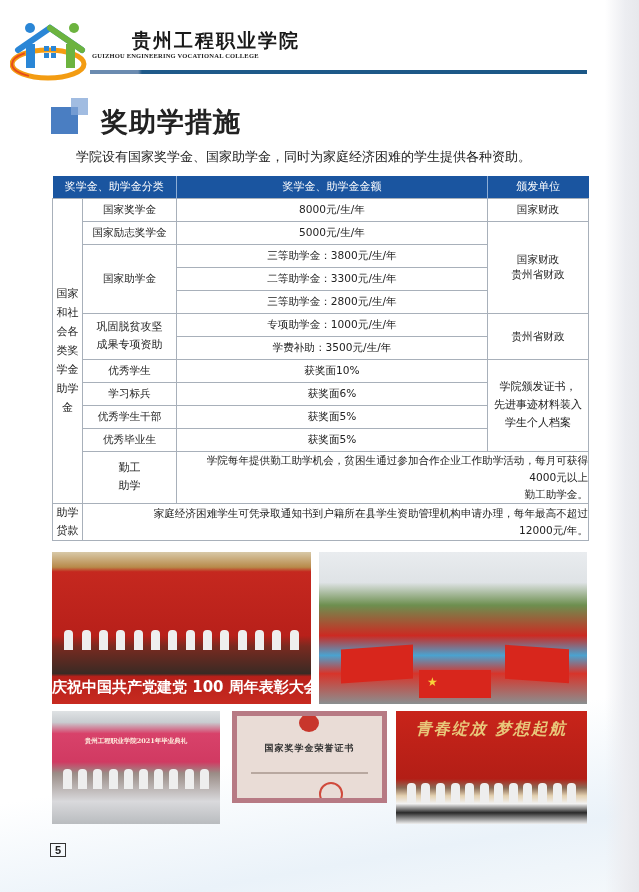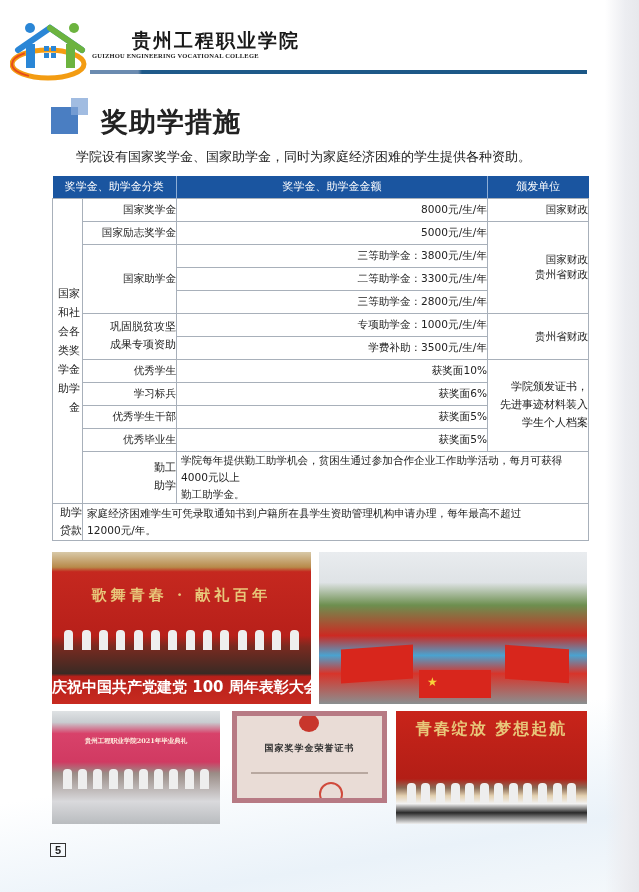--- a/index.html
+++ b/index.html
@@ -43,25 +43,25 @@
     position: absolute; left: 52px; top: 176px; width: 536px;
     border-collapse: collapse; font-size: 10.6px; color: #222;
     table-layout: fixed;
   }
   table.aid th {
     background: #1a55a0; color: #fff; font-weight: normal; height: 22px;
     border-right: 1px solid #8eaed6; font-size: 11px;
   }
   table.aid th:last-child { border-right: none; }
   table.aid td {
-    border: 1px solid #a8b0ba; height: 23px; text-align: right; vertical-align: middle;
+    border: 1px solid #a8b0ba; height: 23px; text-align: center; vertical-align: middle;
     line-height: 15px; background: #fff;
   }
   table.aid td.vert { line-height: 19px; font-size: 11px; padding: 0 2px; }
-  table.aid td.left { text-align: left; padding-left: 4px; line-height: 17px; }
+  table.aid td.left { text-align: right; padding-left: 18px; line-height: 17px; }
   table.aid td.sidelbl { line-height: 18px; font-size: 11px; }
   
   .photo { position: absolute; overflow: hidden; }
   .p1 { left: 52px; top: 552px; width: 259px; height: 152px;
         background: linear-gradient(180deg, #d8c9a8 0%, #b88a4a 10%, #c5281f 13%, #b8201a 55%, #7a2a20 62%, #3a2a24 80%, #b8201a 82%, #c72a20 100%); }
   .p2 { left: 319px; top: 552px; width: 268px; height: 152px;
         background: linear-gradient(180deg, #e9ecef 0%, #dfe3e6 20%, #6d8f4f 35%, #cc2a22 55%, #4aa3d0 68%, #d8342a 80%, #8a8f90 100%); }
   .p3 { left: 52px; top: 711px; width: 168px; height: 113px;
         background: linear-gradient(180deg, #dfe2e4 0%, #c8ccd0 10%, #d8426a 20%, #d13a62 45%, #9a8c86 55%, #d9d9dc 80%, #b9bcbf 100%); }
   .p4 { left: 232px; top: 711px; width: 155px; height: 92px; background: #e9dcd6; border: 5px solid #b77a84; }
@@ -71,21 +71,21 @@
   .p4 .lines { position: absolute; left: 14px; right: 14px; top: 56px; height: 2px; background: #b8a8a0; }
   .p5 { left: 396px; top: 711px; width: 191px; height: 113px;
         background: linear-gradient(180deg, #c8241a 0%, #b31e16 60%, #8a6a55 68%, #e3d0b0 75%, #f2f2f2 82%, #2a2a2a 90%, #f0f0f0 100%); }
   .banner-text {
     position: absolute; left: 0; right: 0; text-align: center; white-space: nowrap; overflow: hidden;
     font-family: "DejaVu Serif", serif; font-weight: bold;
   }
   .p1 .b1 { top: 34px; font-size: 15px; color: #e8c77a; letter-spacing: 4px; }
   .p1 .b2 { top: 126px; font-size: 15px; color: #ffffff; font-family: "DejaVu Sans", sans-serif; }
   .p3 .b3 { top: 26px; font-size: 6.5px; color: #fff0e0; }
-  .p5 .b4 { top: 8px; font-size: 16px; color: #e8c77a; letter-spacing: 2px; }
+  .p5 .b4 { top: 8px; font-size: 16px; color: #e8c77a; letter-spacing: 2px; font-style: italic; }
   .p5 .b5 { top: 38px; font-size: 9px; color: #ffe08a; }
   .people { position: absolute; left: 8px; right: 8px; height: 20px; display: flex; justify-content: space-around; }
   .people span { width: 9px; height: 20px; background: #eee; border-radius: 4px 4px 0 0; }
   .flagbig { position: absolute; background: #d8261c; }
   .star { position: absolute; color: #f7d23a; font-size: 12px; line-height: 12px; }
   
   .page-num {
     position: absolute; left: 50px; top: 843px; width: 16px; height: 14px;
     border: 1px solid #333; font-size: 11px; line-height: 12px; text-align: center; color: #222;
     font-family: "Liberation Sans", sans-serif; font-weight: bold;
@@ -208,21 +208,20 @@
       </td>
       <td colspan="3" class="left">
         <div>家庭经济困难学生可凭录取通知书到户籍所在县学生资助管理机构申请办理，每年最高不超过</div>
         <div>12000元/年。</div>
       </td>
     </tr>
   </tbody>
 </table>
 
 <div class="photo p1">
-  <div class="banner-text b1">歌舞青春 · 献礼百年</div>
   <div class="people" style="top:78px">
     <span></span>
       <span></span>
       <span></span>
       <span></span>
       <span></span>
       <span></span>
       <span></span>
       <span></span>
       <span></span>

